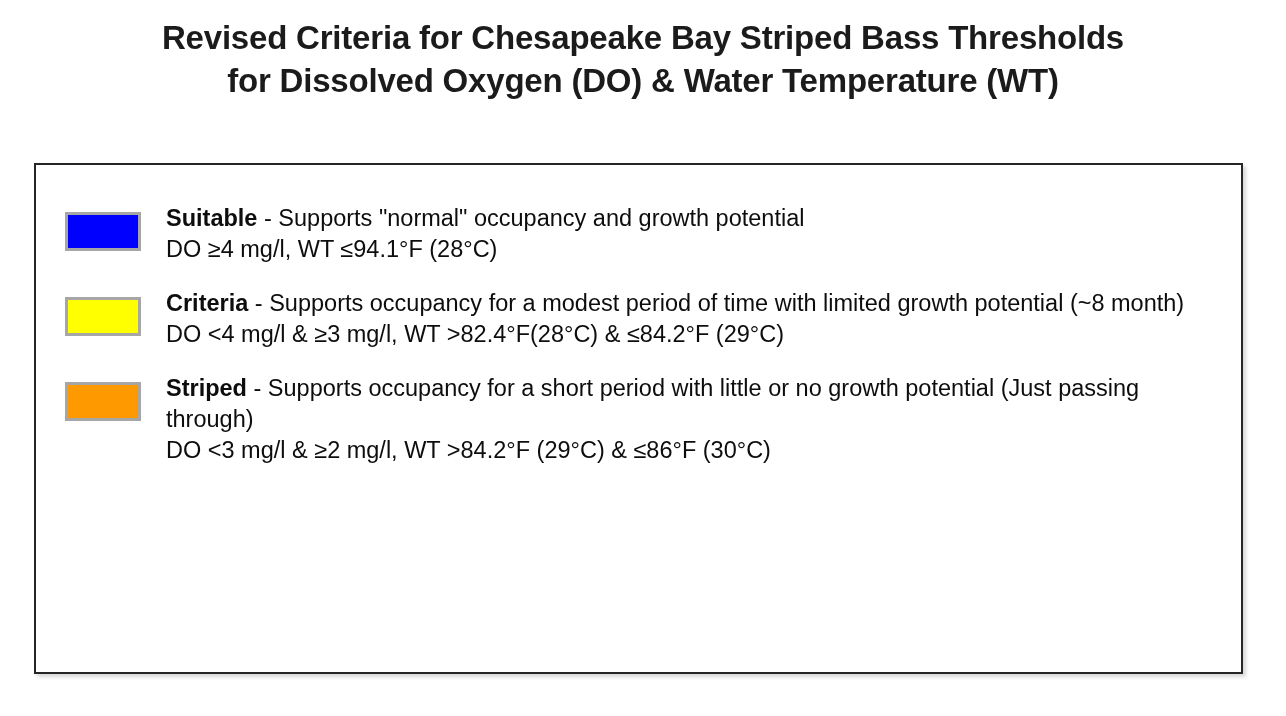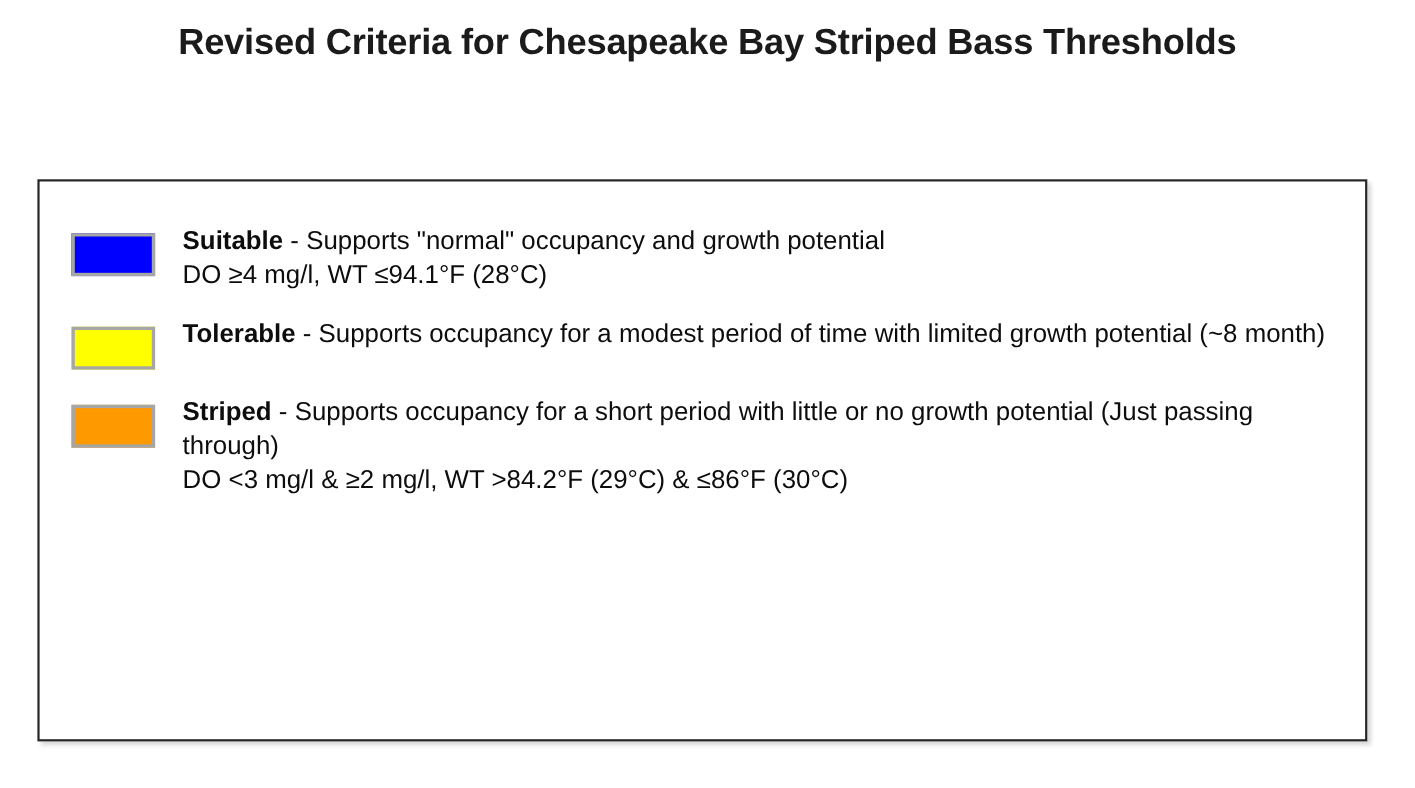--- a/index.html
+++ b/index.html
@@ -98,41 +98,43 @@
     display: block;
   }
 </style>
 </head>
 <body>
 
 <div class="slide">
 
   <div class="title-block">
     <div class="title-line">Revised Criteria for Chesapeake Bay Striped Bass Thresholds</div>
+    <div class="title-line">for Dissolved Oxygen (DO) &amp; Water Temperature (WT)</div>
   </div>
 
   <div class="legend-panel">
     <div class="legend-inner">
 
       <div class="legend-row">
         <div class="swatch-cell">
           <div class="swatch" style="background-color: rgb(0, 0, 255);"></div>
         </div>
         <div class="legend-text">
           <span class="legend-line"><span class="term">Suitable</span><span> - </span><span>Supports "normal" occupancy and growth potential</span></span>
           <span class="legend-line">DO ≥4 mg/l, WT ≤94.1°F (28°C)</span>
         </div>
       </div>
 
       <div class="legend-row">
         <div class="swatch-cell">
           <div class="swatch" style="background-color: rgb(255, 255, 0);"></div>
         </div>
         <div class="legend-text">
-          <span class="legend-line"><span class="term">Tolerable</span><span> - </span><span>Supports occupancy for a modest period of time with limited growth potential (~8 month)</span></span>
+          <span class="legend-line"><span class="term">Criteria</span><span> - </span><span>Supports occupancy for a modest period of time with limited growth potential (~8 month)</span></span>
+          <span class="legend-line">DO &lt;4 mg/l &amp; ≥3 mg/l, WT &gt;82.4°F(28°C) &amp; ≤84.2°F (29°C)</span>
         </div>
       </div>
 
       <div class="legend-row">
         <div class="swatch-cell">
           <div class="swatch" style="background-color: rgb(255, 153, 0);"></div>
         </div>
         <div class="legend-text">
           <span class="legend-line"><span class="term">Striped</span><span> - </span><span>Supports occupancy for a short period with little or no growth potential (Just passing through)</span></span>
           <span class="legend-line">DO &lt;3 mg/l &amp; ≥2 mg/l, WT &gt;84.2°F (29°C) &amp; ≤86°F (30°C)</span>

